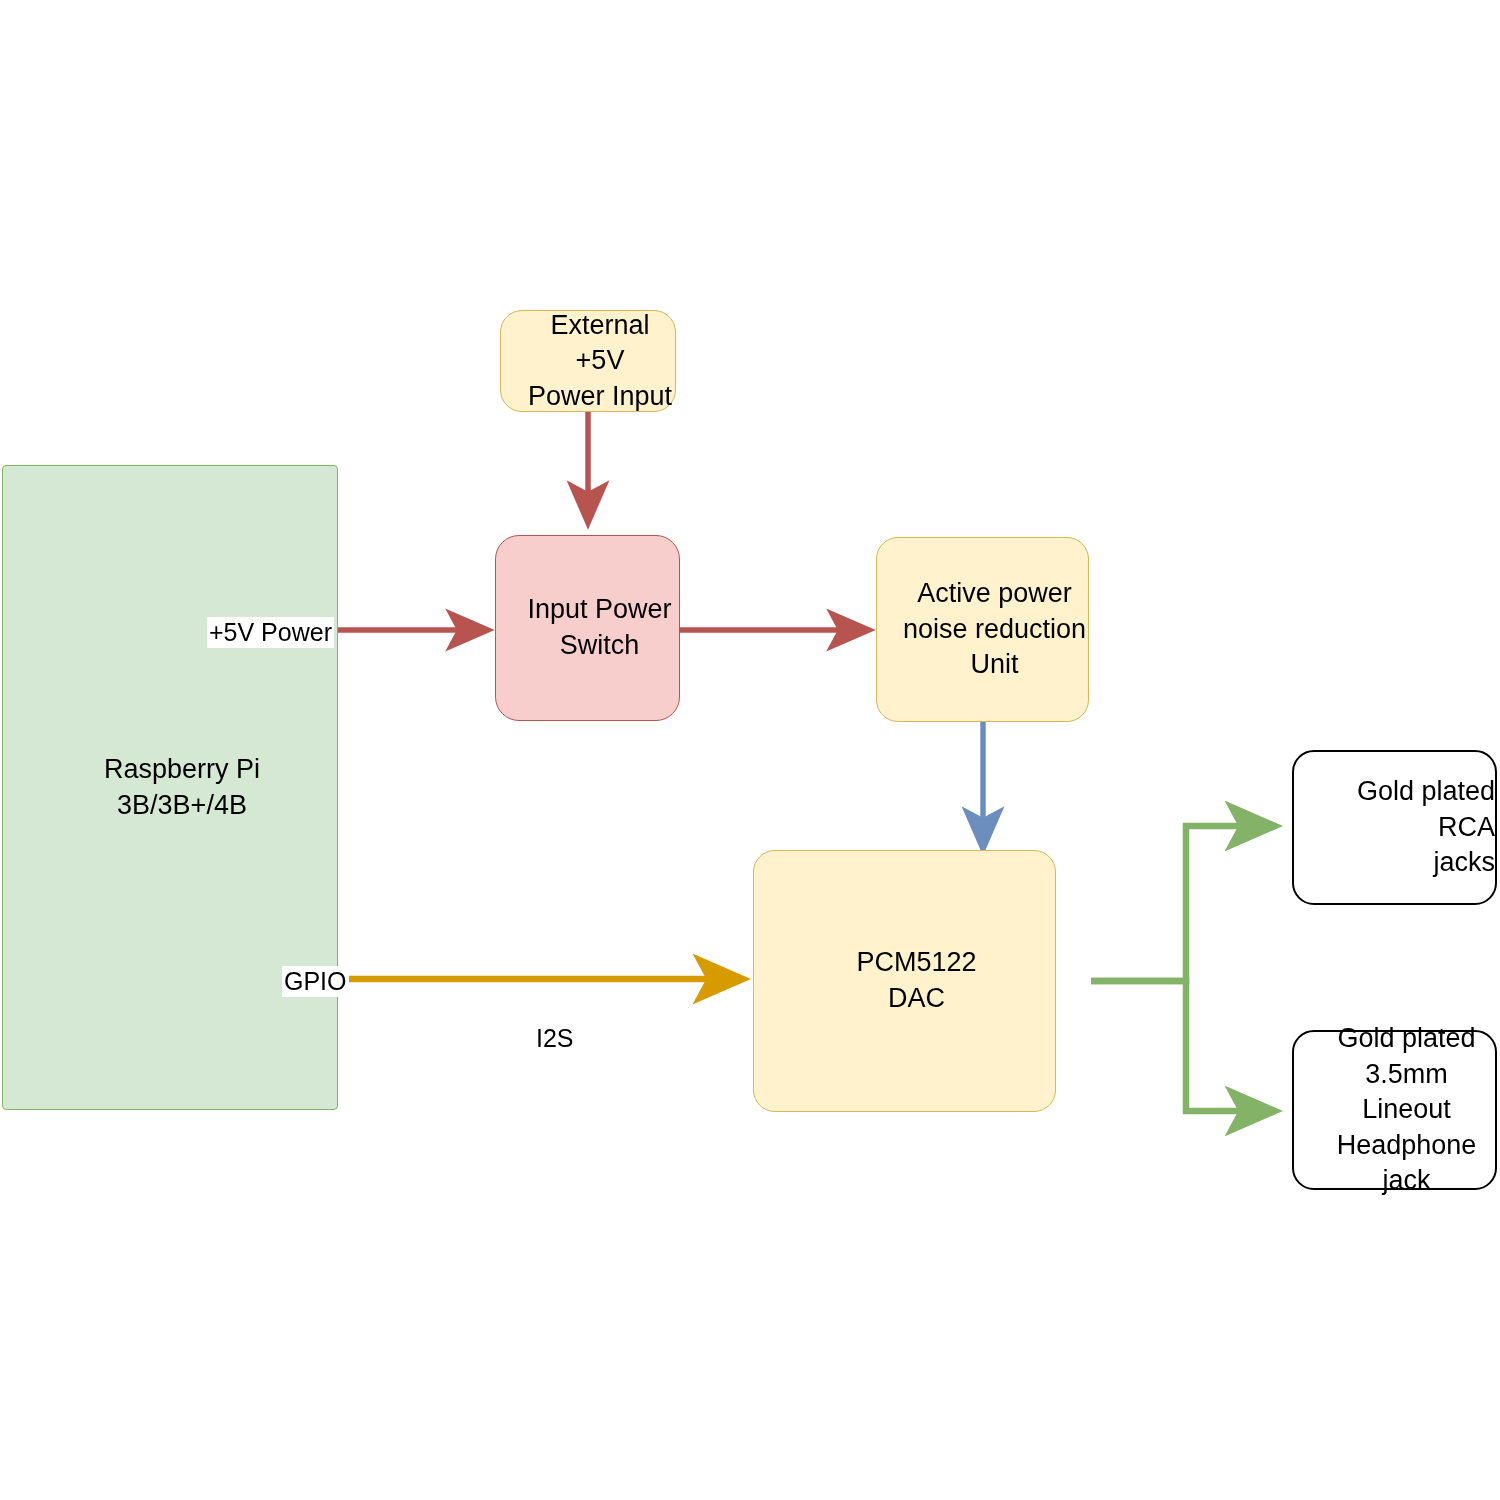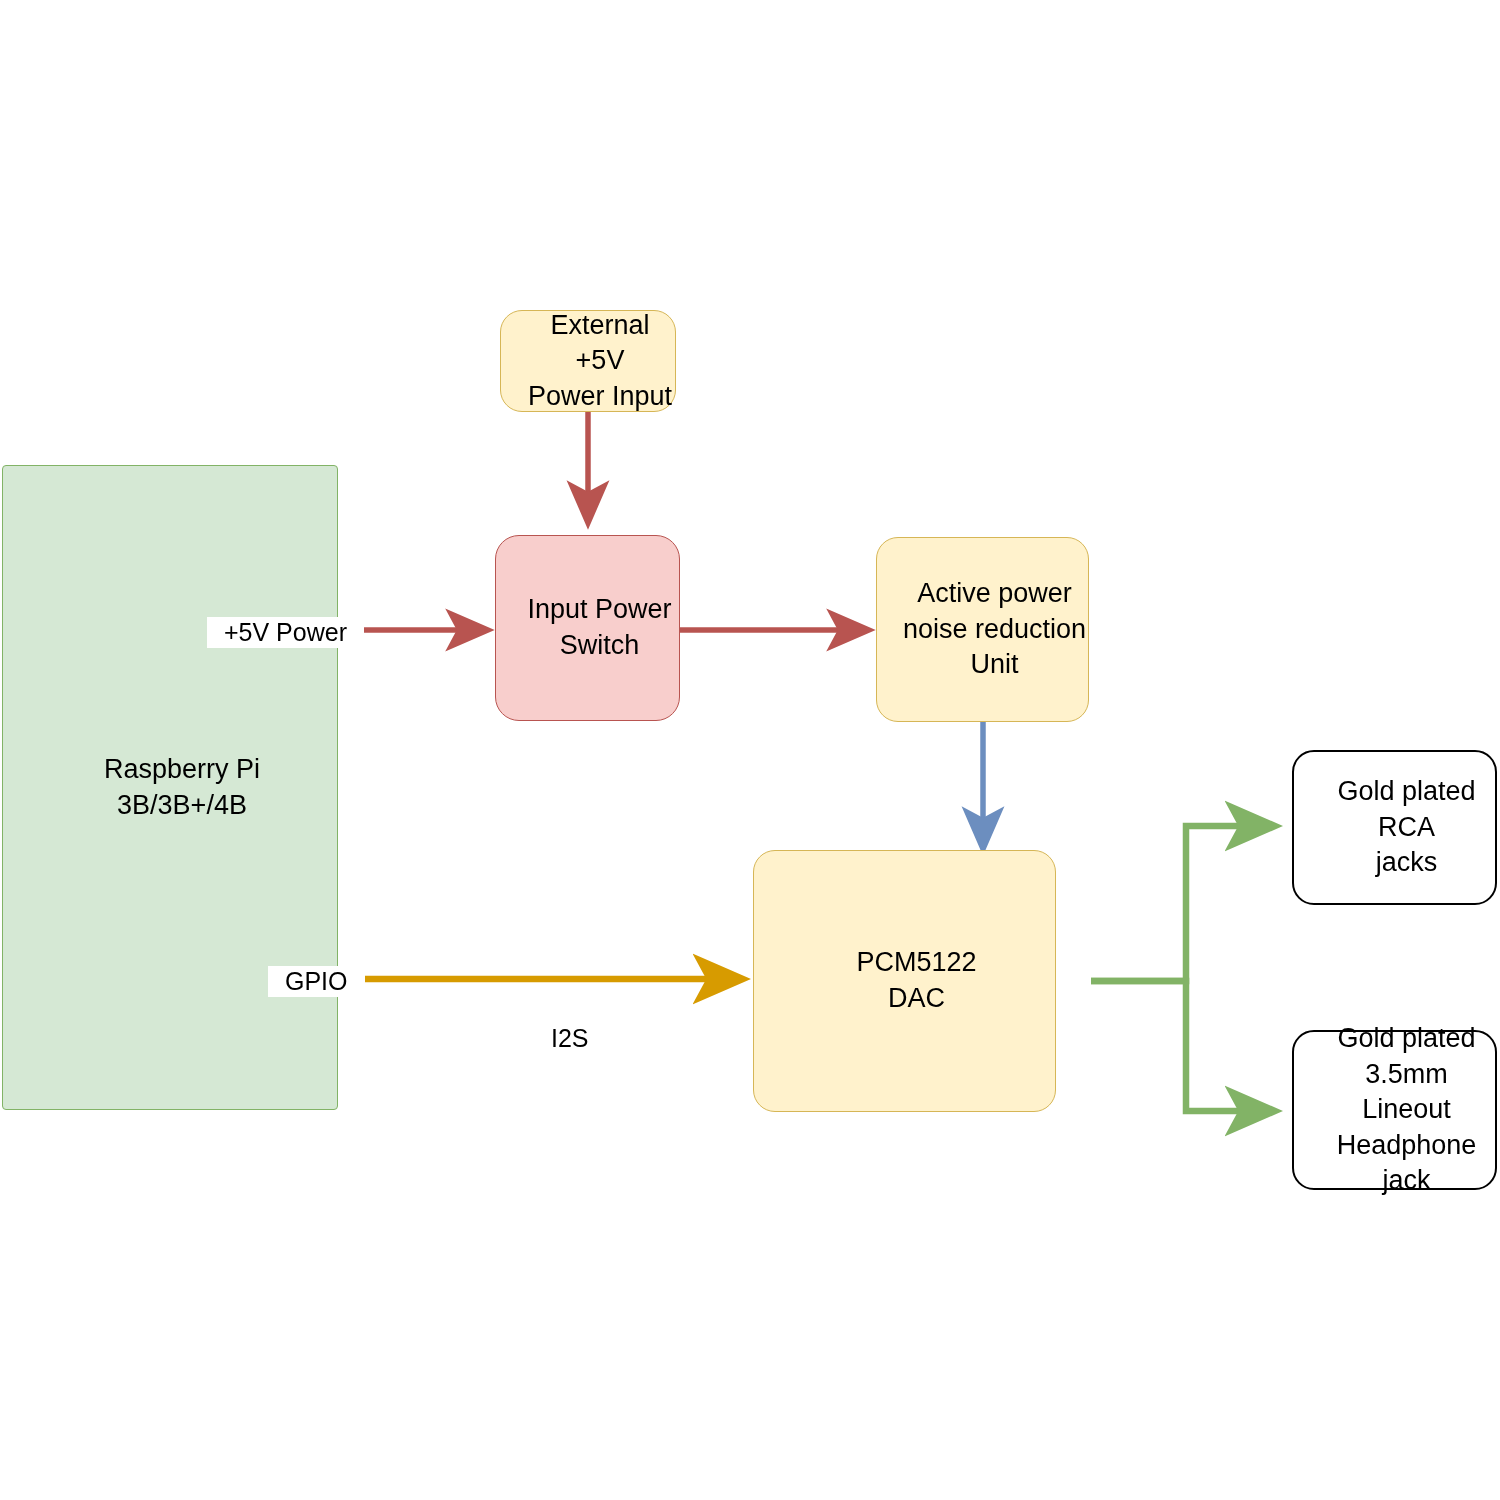--- a/index.html
+++ b/index.html
@@ -61,21 +61,21 @@
     border: 2.2px solid #000000;
     border-radius: 22px;
     font-size: 27px;
   }
   .edge-label {
     position: absolute;
     background: #ffffff;
     color: #000000;
     font-size: 25px;
     line-height: 1;
-    padding: 3px 17px;
+    padding: 3px 2px;
     white-space: nowrap;
     z-index: 5;
   }
 </style>
 </head>
 <body>
 
 <div id="canvas">
 
   <svg class="edges" viewBox="0 0 1500 1500">
@@ -118,26 +118,26 @@
   <div class="node node-yellow" style="left:876px; top:537px; width:213px; height:185px;">Active power
 noise reduction
 Unit</div>
 
   <div class="node node-pink" style="left:495px; top:535px; width:185px; height:186px;">Input Power
 Switch</div>
 
   <div class="node node-yellow" style="left:753px; top:850px; width:303px; height:262px;">PCM5122
 DAC</div>
 
-  <div class="node node-plain" style="left:1292px; top:750px; width:205px; height:155px;">Gold plated RCA
+  <div class="node node-plain" style="left:1292px; top:750px; width:205px; height:155px;text-align:right;">Gold plated RCA
 jacks</div>
 
   <div class="node node-plain" style="left:1292px; top:1030px; width:205px; height:160px;">Gold plated
 3.5mm Lineout
 Headphone jack</div>
 
   <div class="edge-label" style="left:207px; top:617px;">+5V Power</div>
 
-  <div class="edge-label" style="left:268px; top:966px;">GPIO</div>
+  <div class="edge-label" style="left:282px; top:966px;">GPIO</div>
 
   <div class="edge-label" style="left:534px; top:1023px;">I2S</div>
 
 </div>
 
 </body></html>

